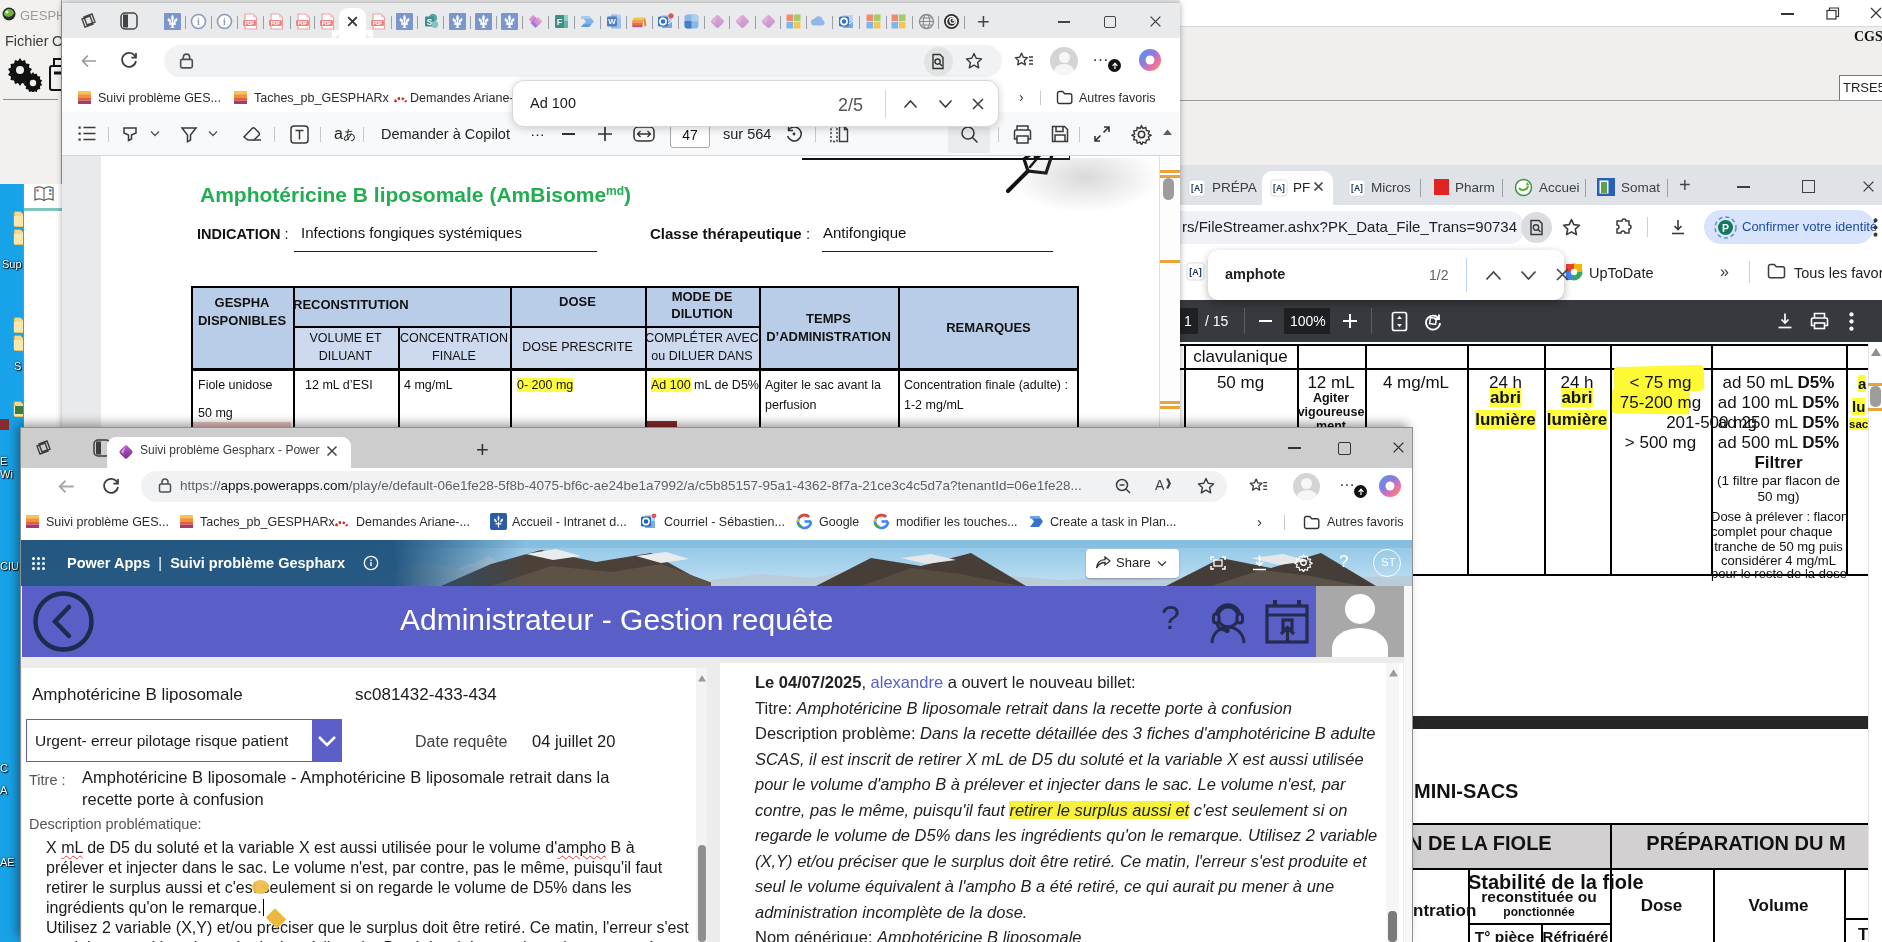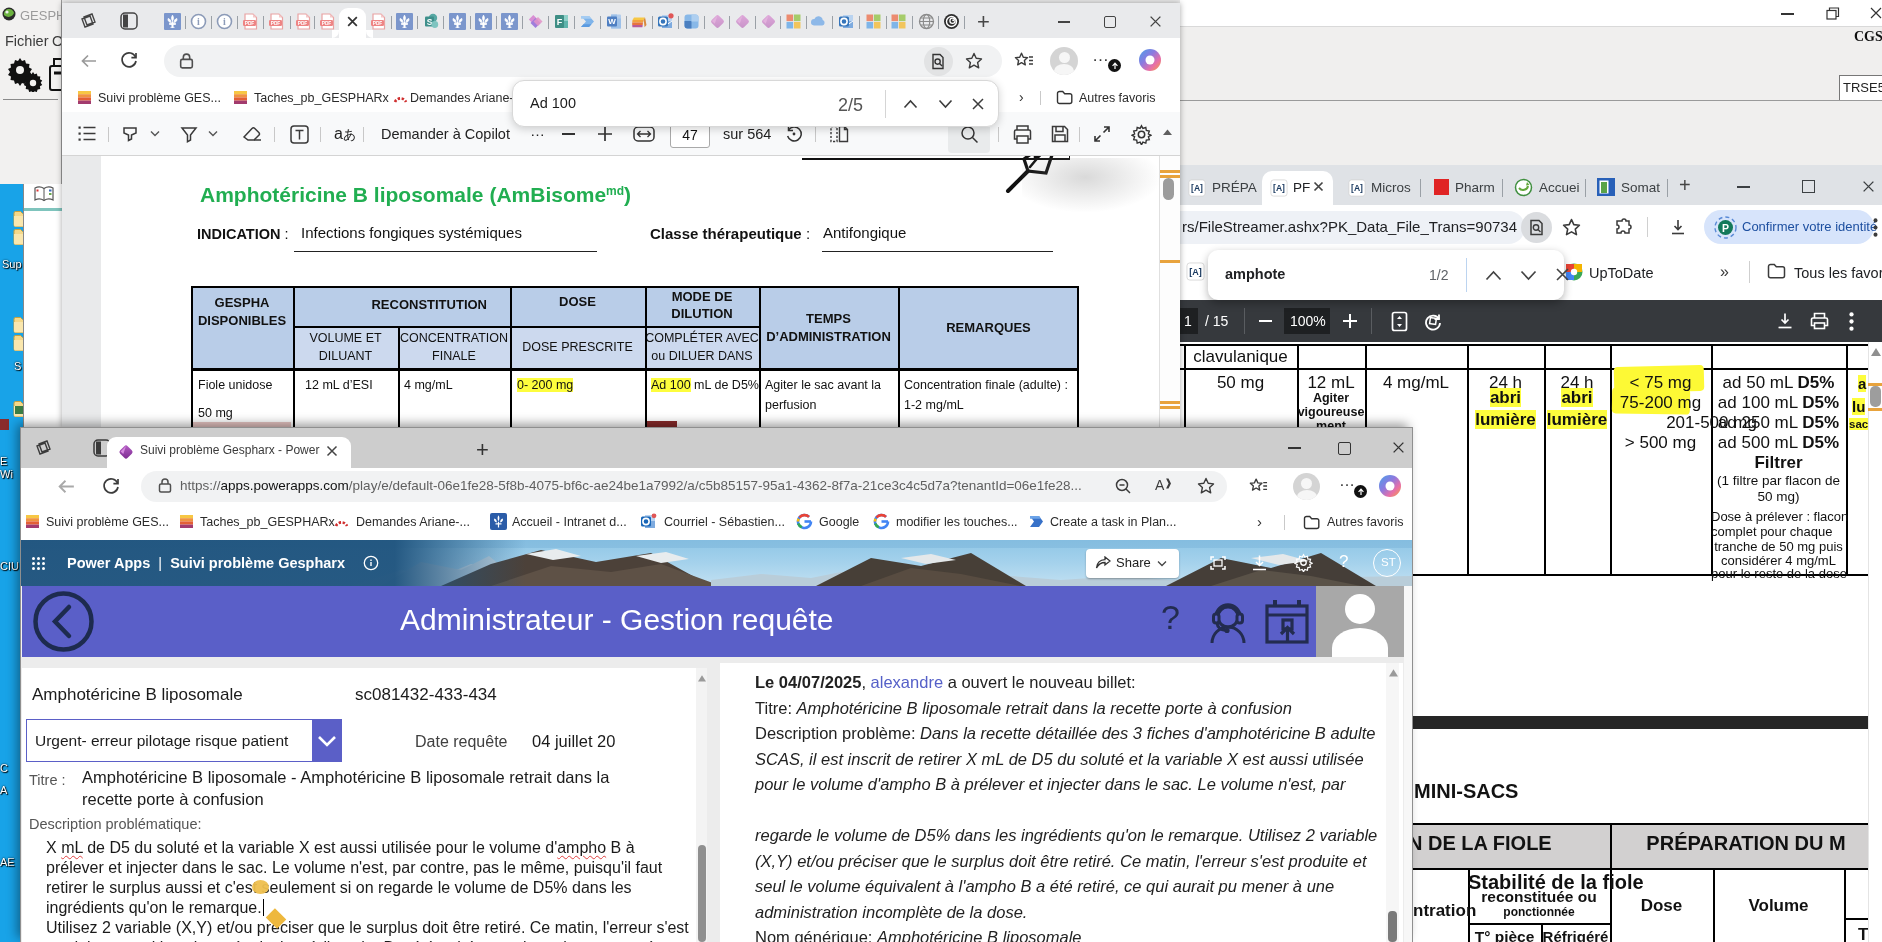--- a/index.html
+++ b/index.html
@@ -775,21 +775,21 @@
       <div class="pdfc" style="left:761px;top:68px;font-size:15px;">Antifongique</div>
       <div class="abs" style="left:760px;top:95px;width:231px;height:1.4px;background:#222;"></div>
       <div id="tbl1">
           <div class="abs" style="left:583px;top:265px;width:32px;height:7px;background:#8a2b2b;"></div>
           <div class="abs" style="left:129px;top:130px;width:888px;height:84px;background:#b9cde8;"></div>
           <div class="abs" style="left:231px;top:170px;width:217px;height:44px;background:#ccd9ee;"></div>
           <div class="abs" style="left:448px;top:170px;width:135px;height:44px;background:#ccd9ee;"></div>
           <div class="abs" style="left:583px;top:170px;width:114px;height:44px;background:#ccd9ee;"></div>
           <div class="pdfc" style="left:129px;top:139px;width:102px;text-align:center;font-size:13px;font-weight:bold;color:#111;">GESPHA</div>
           <div class="pdfc" style="left:129px;top:157px;width:102px;text-align:center;font-size:13px;font-weight:bold;color:#111;">DISPONIBLES</div>
-          <div class="pdfc" style="left:231px;top:141px;width:194px;text-align:right;font-size:13px;font-weight:bold;color:#111;">RECONSTITUTION</div>
+          <div class="pdfc" style="left:231px;top:141px;width:194px;text-align:left;font-size:13px;font-weight:bold;color:#111;">RECONSTITUTION</div>
           <div class="pdfc" style="left:231px;top:175px;width:105px;text-align:center;font-size:12.5px;font-weight:normal;color:#111;">VOLUME ET</div>
           <div class="pdfc" style="left:231px;top:193px;width:105px;text-align:center;font-size:12.5px;font-weight:normal;color:#111;">DILUANT</div>
           <div class="pdfc" style="left:336px;top:175px;width:112px;text-align:center;font-size:12.5px;font-weight:normal;color:#111;">CONCENTRATION</div>
           <div class="pdfc" style="left:336px;top:193px;width:112px;text-align:center;font-size:12.5px;font-weight:normal;color:#111;">FINALE</div>
           <div class="pdfc" style="left:448px;top:138px;width:135px;text-align:center;font-size:13px;font-weight:bold;color:#111;">DOSE</div>
           <div class="pdfc" style="left:448px;top:184px;width:135px;text-align:center;font-size:12.5px;font-weight:normal;color:#111;">DOSE PRESCRITE</div>
           <div class="pdfc" style="left:583px;top:133px;width:114px;text-align:center;font-size:13px;font-weight:bold;color:#111;">MODE DE</div>
           <div class="pdfc" style="left:583px;top:150px;width:114px;text-align:center;font-size:13px;font-weight:bold;color:#111;">DILUTION</div>
           <div class="pdfc" style="left:583px;top:175px;width:114px;text-align:center;font-size:12.5px;font-weight:normal;color:#111;">COMPLÉTER AVEC</div>
           <div class="pdfc" style="left:583px;top:193px;width:114px;text-align:center;font-size:12.5px;font-weight:normal;color:#111;">ou DILUER DANS</div>
@@ -1104,21 +1104,21 @@
       <div class="abs" style="left:675.5px;top:177px;width:8px;height:97px;background:#8f8f8f;border-radius:4px;"></div>
     </div>
 
     <div class="abs" style="left:699px;top:6px;width:683px;height:279px;background:#fff;">
       <div class="abs nw" style="left:35px;top:7px;width:614px;font-size:16.5px;line-height:25.5px;color:#222;">
         <span style="font-weight:bold;">Le 04/07/2025</span>, <span style="color:#5560c8;">alexandre</span> a ouvert le nouveau billet:<br>
         Titre: <i>Amphotéricine B liposomale retrait dans la recette porte à confusion</i><br>
         Description problème: <i>Dans la recette détaillée des 3 fiches d'amphotéricine B adulte</i><br>
         <i>SCAS, il est inscrit de retirer X mL de D5 du soluté et la variable X est aussi utilisée</i><br>
         <i>pour le volume d'ampho B à prélever et injecter dans le sac. Le volume n'est, par</i><br>
-        <br>
+        <i>contre, pas le même, puisqu'il faut <span style="background:#f8f13a;">retirer le surplus aussi et</span> c'est seulement si on</i><br>
         <i>regarde le volume de D5% dans les ingrédients qu'on le remarque. Utilisez 2 variable</i><br>
         <i>(X,Y) et/ou préciser que le surplus doit être retiré. Ce matin, l'erreur s'est produite et</i><br>
         <i>seul le volume équivalent à l'ampho B a été retiré, ce qui aurait pu mener à une</i><br>
         <i>administration incomplète de la dose.</i><br>
         Nom générique: <i>Amphotéricine B liposomale</i>
       </div>
 
       <div class="abs" style="left:666px;top:0;width:13px;height:279px;background:#f6f6f6;"></div>
       <svg class="abs" style="left:669px;top:5px" width="9" height="9" viewBox="0 0 10 9">
           <path d="M0 9 L5 1 L10 9 z" fill="#9a9a9a"></path>

